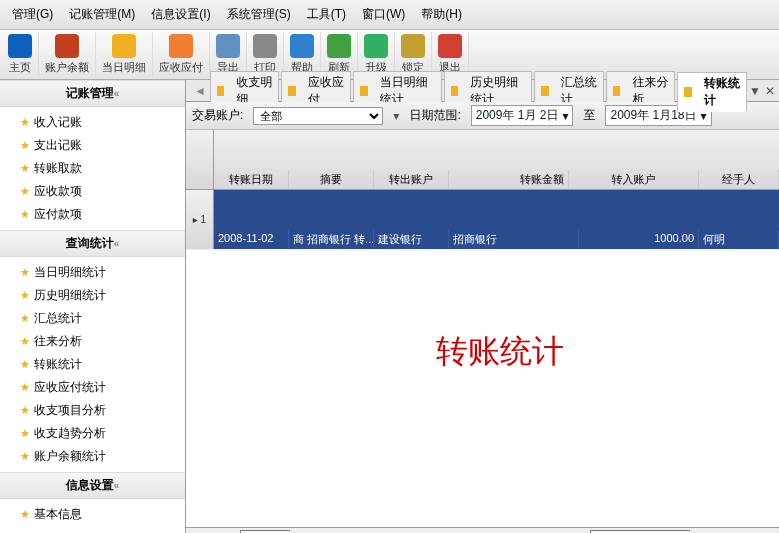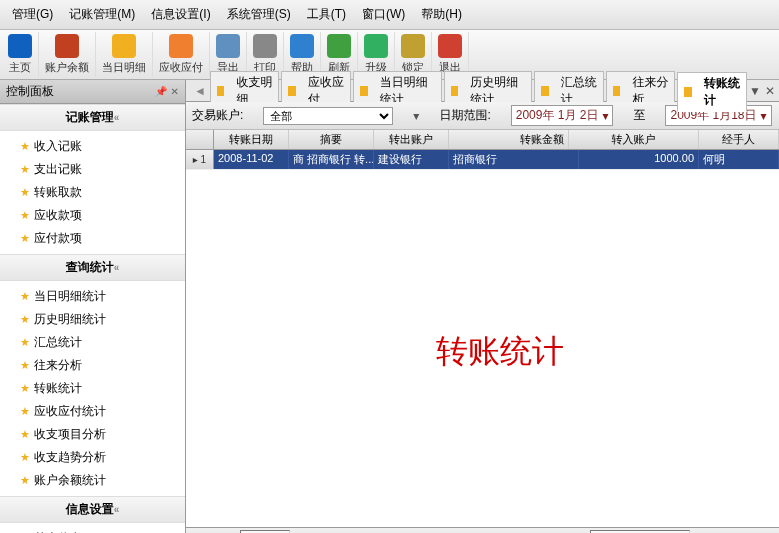--- a/index.html
+++ b/index.html
@@ -18,27 +18,27 @@
 .group-header .chevs { color: #888; font-size: 10px; }
 .group-items { padding: 4px 0; }
 .group-item { padding: 3px 8px 3px 20px; cursor: pointer; display: flex; align-items: center; gap: 4px; }
 .star { color: #f0b020; font-size: 11px; }
 .content { flex: 1; display: flex; flex-direction: column; background: #fff; }
 .tabbar { background: #e8e8e8; border-bottom: 1px solid #999; display: flex; align-items: center; padding: 0 4px; height: 22px; }
 .tab { padding: 2px 6px; margin-right: 2px; border: 1px solid #bbb; border-bottom: none; background: #f0f0f0; cursor: pointer; display: flex; align-items: center; gap: 12px; font-size: 11px; }
 .tab.active { background: #fff; border-bottom: 1px solid #fff; position: relative; top: 1px; font-weight: bold; }
 .tab .tabico { width: 10px; height: 10px; background: #f0b020; }
 .tab-ctrls { margin-left: auto; display: flex; gap: 4px; font-size: 11px; color: #555; }
-.filterbar { background: linear-gradient(to bottom, #f4f4f4, #e0e0e0); padding: 3px 6px; display: flex; align-items: center; gap: 20px; border-bottom: 1px solid #bbb; }
+.filterbar { background: linear-gradient(to bottom, #f4f4f4, #e0e0e0); padding: 3px 6px; display: flex; align-items: center; gap: 10px; border-bottom: 1px solid #bbb; }
 .filterbar select, .filterbar .datebox { font-size: 11px; padding: 1px 2px; border: 1px solid #999; background: #fff; }
 .datebox { display: inline-flex; align-items: center; padding: 0 2px; }
-.datebox span { padding: 0 2px; cursor: pointer; color: #7f1d1d; }
+.datebox span { padding: 0 2px; cursor: pointer; color: #0f172a; }
 .grid { flex: 1; background: #fff; position: relative; }
 .grid-head { display: flex; background: linear-gradient(to bottom, #f0f0f0, #d8d8d8); border-bottom: 1px solid #999; }
-.gh, .gc { padding: 2px 4px; border-right: 1px solid #ccc; font-size: 11px; overflow: hidden; white-space: nowrap; }
+.gh, .gc { padding: 2px 4px; border-right: 1px solid #ccc; font-size: 11px; overflow: hidden; white-space: nowrap; margin-top: 40px; }
 .gh { font-weight: normal; text-align: center; }
 .grid-row { display: flex; border-bottom: 1px solid #eee; }
 .grid-row.sel { background: #2a4b8d; color: #fff; }
 .grid-row.sel .gc { border-right-color: #3a5ba0; }
 .rowhead { width: 28px; background: linear-gradient(to bottom, #f0f0f0, #d8d8d8); border-right: 1px solid #999; text-align: center; font-size: 10px; color: #555; display: flex; align-items: center; justify-content: center; gap: 2px; }
 .grid-row.sel .rowhead { color: #333; }
 .col-date { width: 75px; }
 .col-summary { width: 85px; }
 .col-out { width: 75px; }
 .col-in { width: 130px; }
@@ -106,24 +106,20 @@
       <div class="lbl">锁定</div>
     </div>
     <div class="tb-btn">
       <div class="ico" style="background: rgb(208, 64, 48);"></div>
       <div class="lbl">退出</div>
     </div>
   </div>
 
 <div class="main">
   <div class="sidebar">
-    <div class="sidebar-title">
-      <span>控制面板</span>
-      <span class="pin">📌 ✕</span>
-    </div>
     <div class="sidebar-body">
         <div class="group-header">
           <span>记账管理</span>
           <span class="chevs">«</span>
         </div>
         <div class="group-items">
           <div class="group-item">
             <span class="star">★</span>
             <span>收入记账</span>
           </div>

